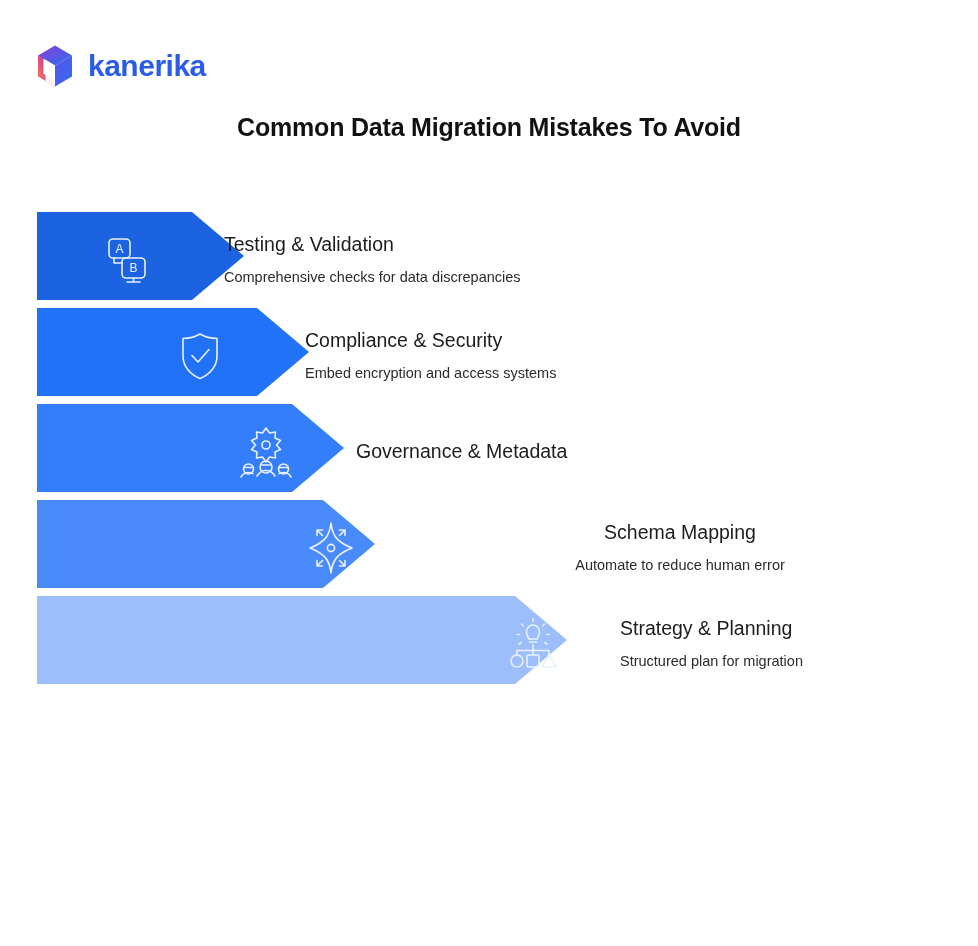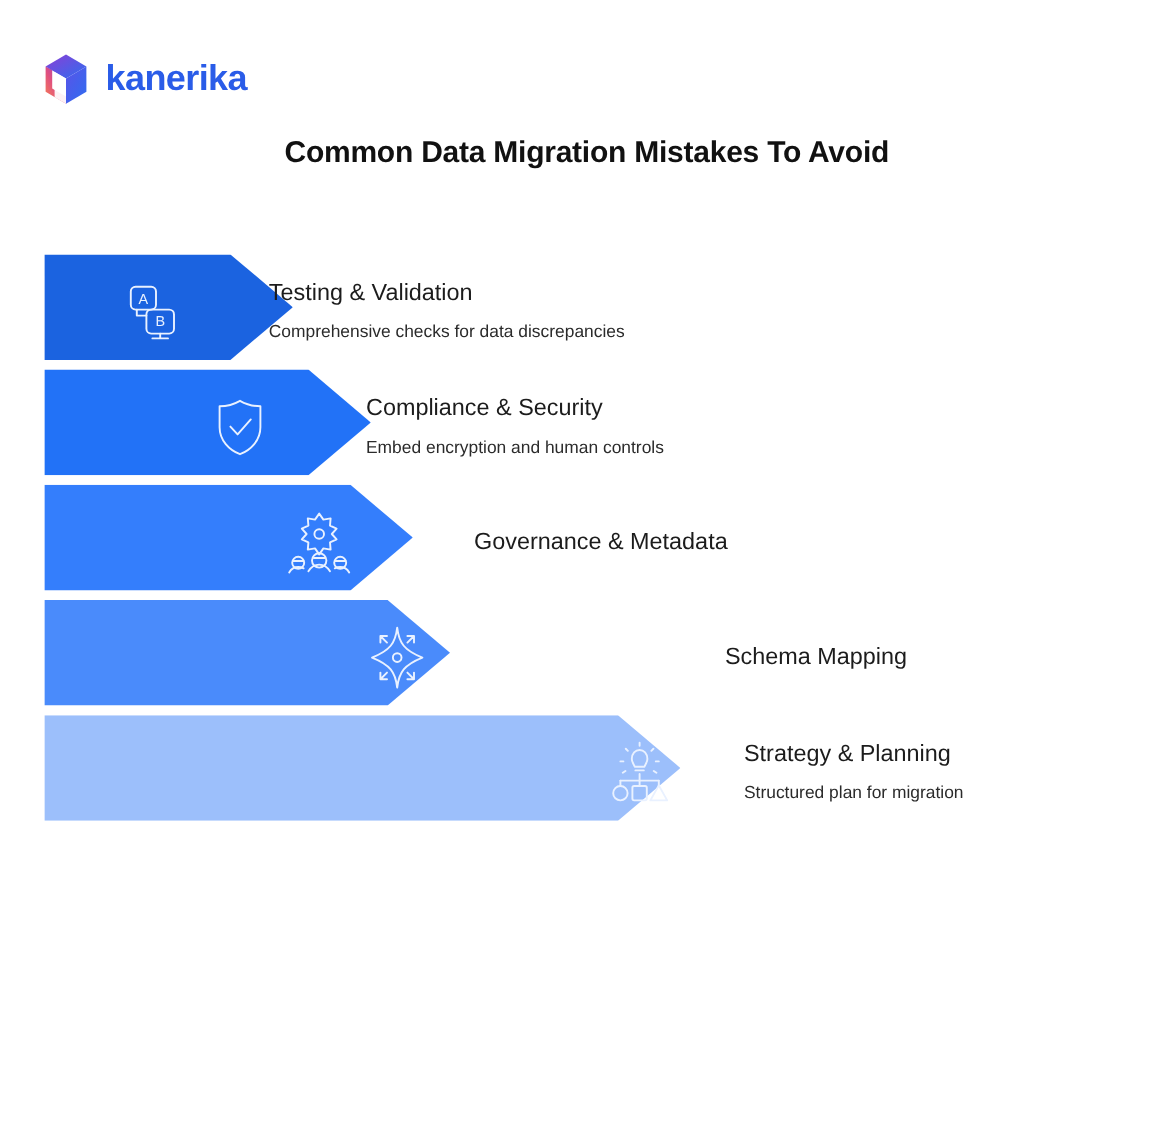--- a/index.html
+++ b/index.html
@@ -179,21 +179,21 @@
     <svg viewBox="0 0 56 56">
       <g stroke="#e9f1ff" stroke-width="1.6" fill="none" stroke-linecap="round" stroke-linejoin="round">
         <path d="M28 6 C22 9.5 16 10.5 11 10.5 L11 28 C11 39 19 47 28 50.5
                  C37 47 45 39 45 28 L45 10.5 C40 10.5 34 9.5 28 6 Z"></path>
         <path d="M20 27.5 L26 34 L37 21.5"></path>
       </g>
     </svg>
         </div>
         <div class="labels" style="left: 289px; margin-left: 16px;">
           <div class="row-title">Compliance &amp; Security</div>
-          <div class="row-sub">Embed encryption and human controls</div>
+          <div class="row-sub">Embed encryption and access systems</div>
         </div>
       </div>
       <div class="row">
         <div class="arrow" style="width: 307px;">
           <svg viewBox="0 0 307 88" preserveAspectRatio="none">
             <polygon points="0,0 255,0 307,44 255,88 0,88" fill="#347efc"></polygon>
           </svg>
         </div>
         <div class="icon-wrap" style="left: 238px;">
     <svg viewBox="0 0 56 56">
@@ -205,21 +205,21 @@
         <circle cx="28" cy="43" r="6"></circle>
         <path d="M19 52 C21.5 48 24.5 46.5 28 46.5 C31.5 46.5 34.5 48 37 52"></path>
         <circle cx="10.5" cy="45" r="5"></circle>
         <path d="M3 53 C5 49.5 7.5 48.5 10.5 48.5 C12 48.5 13.5 48.8 15 49.6"></path>
         <circle cx="45.5" cy="45" r="5"></circle>
         <path d="M53 53 C51 49.5 48.5 48.5 45.5 48.5 C44 48.5 42.5 48.8 41 49.6"></path>
         <path d="M23.5 41 L32.5 41 M6 43.5 L15 43.5 M41 43.5 L50 43.5"></path>
       </g>
     </svg>
         </div>
-        <div class="labels" style="left: 356px; margin-left: 39px;">
+        <div class="labels" style="left: 356px;">
           <div class="row-title">Governance &amp; Metadata</div>
         </div>
       </div>
       <div class="row">
         <div class="arrow" style="width: 338px;">
           <svg viewBox="0 0 338 88" preserveAspectRatio="none">
             <polygon points="0,0 286,0 338,44 286,88 0,88" fill="#4a8bfb"></polygon>
           </svg>
         </div>
         <div class="icon-wrap" style="left: 303px;">
@@ -230,20 +230,21 @@
         <circle cx="28" cy="28" r="3.6"></circle>
         <path d="M14 10 L14 15.5 M14 10 L19.5 10 M14 10 L19.5 15.5"></path>
         <path d="M42 10 L36.5 10 M42 10 L42 15.5 M42 10 L36.5 15.5"></path>
         <path d="M14 46 L14 40.5 M14 46 L19.5 46 M14 46 L19.5 40.5"></path>
         <path d="M42 46 L42 40.5 M42 46 L36.5 46 M42 46 L36.5 40.5"></path>
       </g>
     </svg>
         </div>
         <div class="labels" style="left: 420px; text-align: center;">
           <div class="row-title">Schema Mapping</div>
+          <div class="row-sub">Automate to reduce human error</div>
         </div>
       </div>
       <div class="row">
         <div class="arrow" style="width: 530px;">
           <svg viewBox="0 0 530 88" preserveAspectRatio="none">
             <polygon points="0,0 478,0 530,44 478,88 0,88" fill="#9cbffb"></polygon>
           </svg>
         </div>
         <div class="icon-wrap" style="left: 505px;">
     <svg viewBox="0 0 56 56">

